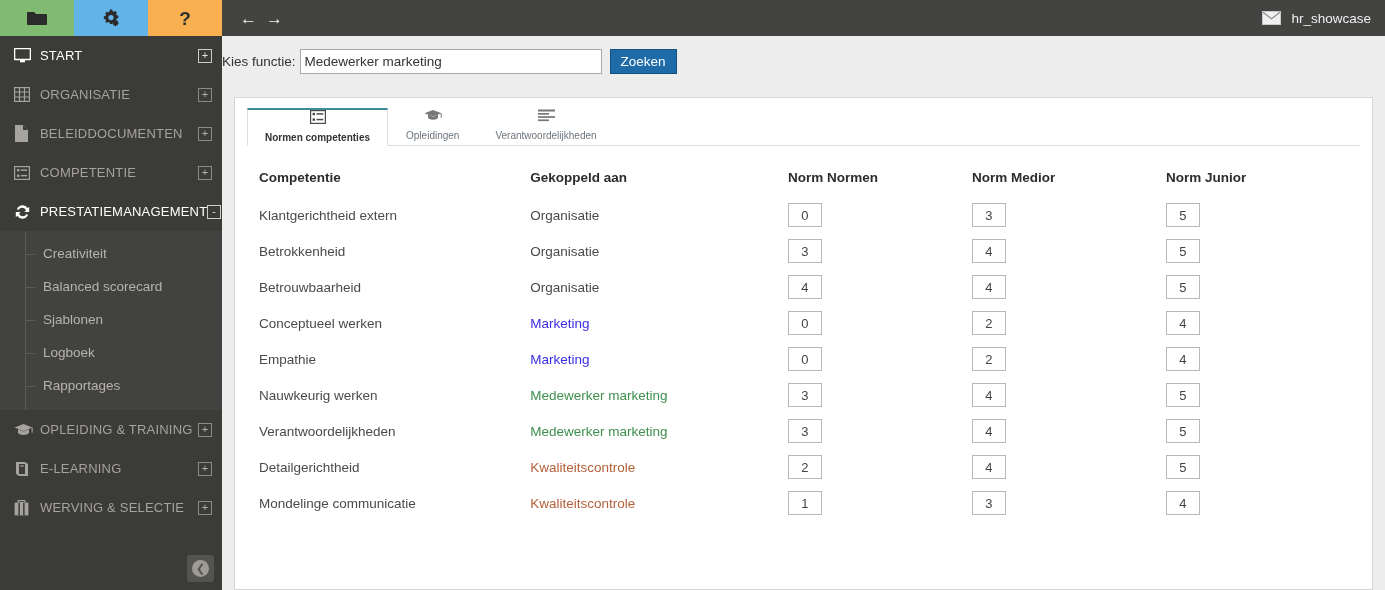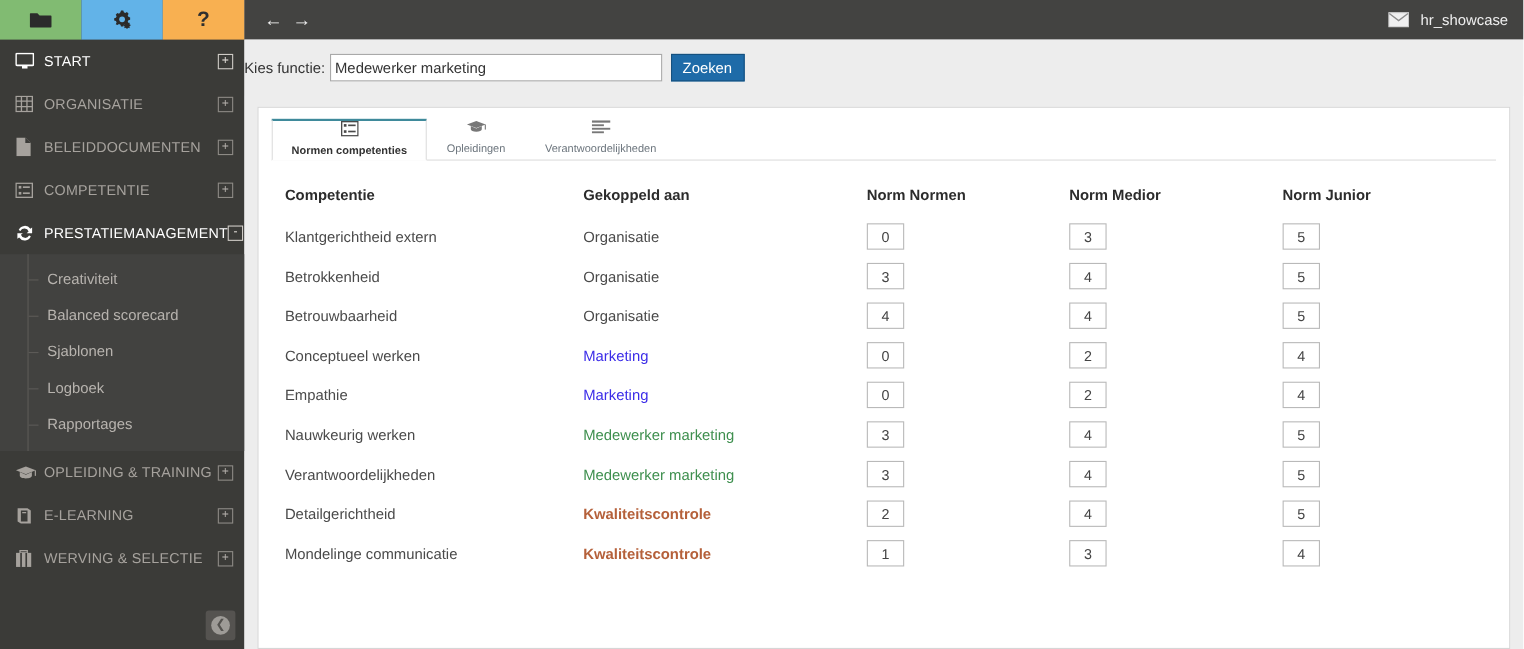--- a/index.html
+++ b/index.html
@@ -227,21 +227,21 @@
   .col-link   { width: 182px; }
   .col-nj     { width: 130px; }
   .col-nm     { width: 137px; }
   .col-ns     { width: 137px; }
 
   td.c-comp { padding-left: 12px !important; }
 
   .lnk { cursor: pointer; }
   .lnk.blue  { color: #3b2ce8; }
   .lnk.green { color: #3e8f4e; }
-  .lnk.brown { color: #b5603a; font-weight: bold; }
+  .lnk.brown { color: #b5603a; }
   .plain { color: #4a4a4a; }
 
   .norm-box {
     width: 34px; height: 24px;
     border: 1px solid #b9b9b9;
     background: #fff;
     text-align: center;
     font-family: "Liberation Sans", sans-serif;
     font-size: 13px;
     color: #444;

